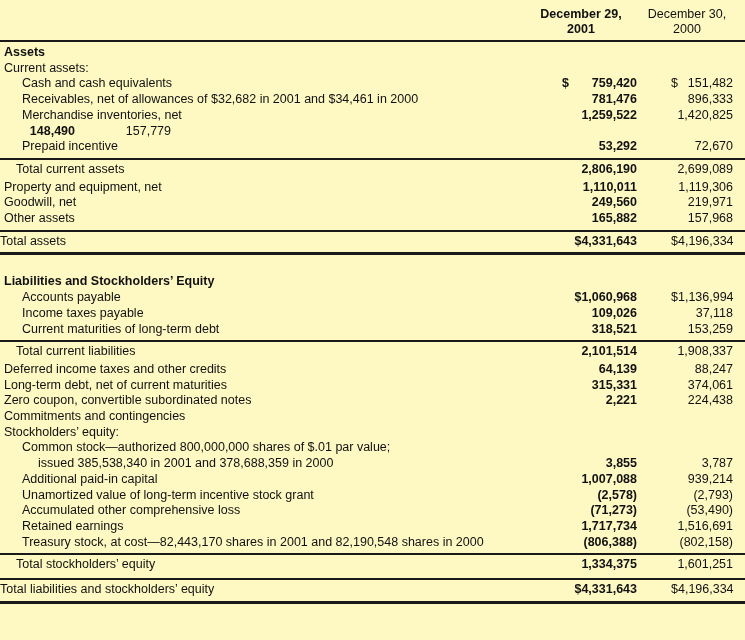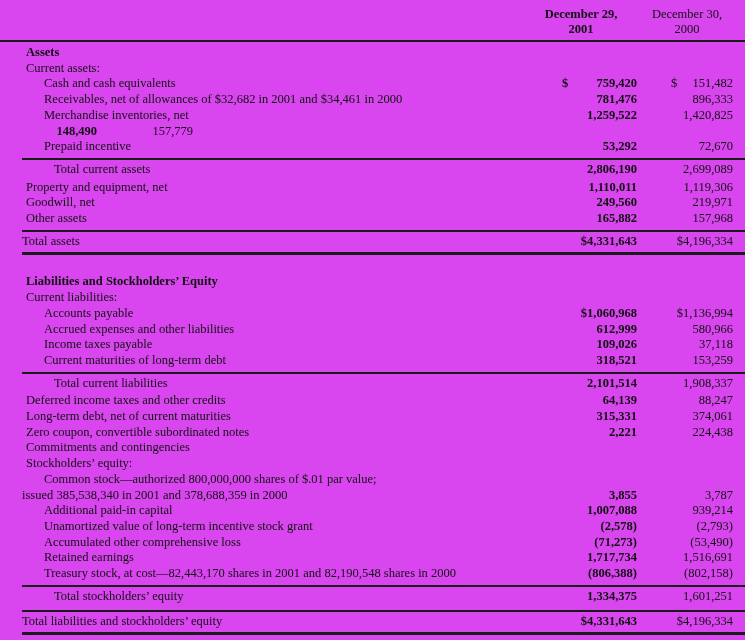--- a/index.html
+++ b/index.html
@@ -1,50 +1,50 @@
 <!DOCTYPE html>
 <html><head>
 <meta charset="utf-8">
 <style>
   html, body { margin: 0; padding: 0; background: #ffffff; }
   #sheet {
     position: relative;
     width: 745px;
     height: 640px;
-    background: #d946ef;
-    font-family: Liberation Serif, serif;
+    background: #fef9c3;
+    font-family: Liberation Sans, sans-serif;
     font-size: 12.5px;
     color: #111111;
     overflow: hidden;
     box-sizing: border-box;
     padding-top: 7px;
   }
   
   .hdr { display: flex; align-items: flex-end; padding-right: 8px; }
   .hdr .hspacer { flex: 1; }
   .hcell { text-align: center; line-height: 15px; white-space: nowrap; }
   .hcell.c2001 { width: 112px; font-weight: bold; }
   .hcell.c2000 { width: 100px; }
   
   .rule { width: 745px; background: #1a1a1a; }
   .rule.header { height: 2px; margin-top: 3px; }
   .rule.thin  { height: 2px; margin-top: 3px; }
   .rule.thick { height: 3px; margin-top: 1px; }
   .spacer { height: 19px; }
   
-  #rows { padding-top: 3px; margin-left: 22px; }
+  #rows { padding-top: 3px; }
   .row { display: flex; align-items: baseline; line-height: 15.7px; padding-right: 12px; white-space: nowrap; }
   .row.total { padding-top: 2px; padding-bottom: 2px; }
   .label { flex: 1; overflow: hidden; }
   .label.bold { font-weight: bold; }
   .ind0 { padding-left: 4px; }
   .ind1 { padding-left: 22px; }
-  .ind2 { padding-left: 32px; }
+  .ind2 { padding-left: 16px; }
   .ind3 { }
-  .ind4 { }
+  .ind4 { padding-left: 38px; }
   .cell { display: flex; justify-content: space-between; }
   .cell .num { margin-left: auto; }
   .cell.c1 { width: 75px; margin-right: 34px; font-weight: bold; }
   .cell.c2 { width: 62px; }
 </style>
 </head>
 <body>
 
 <div id="sheet">
   <div class="hdr">
@@ -164,40 +164,26 @@
         </div>
       </div>
       <div class="rule thick"></div>
       <div class="spacer"></div>
       <div class="row">
         <div class="label ind0 bold">Liabilities and Stockholders’ Equity</div>
         <div class="cell c1"></div>
         <div class="cell c2"></div>
       </div>
       <div class="row">
-        <div class="label ind0">Current liabilities:</div>
-        <div class="cell c1"></div>
-        <div class="cell c2"></div>
-      </div>
-      <div class="row">
         <div class="label ind1">Accounts payable</div>
         <div class="cell c1">
           <div class="num">$1,060,968</div>
         </div>
         <div class="cell c2">
           <div class="num">$1,136,994</div>
-        </div>
-      </div>
-      <div class="row">
-        <div class="label ind1">Accrued expenses and other liabilities</div>
-        <div class="cell c1">
-          <div class="num">612,999</div>
-        </div>
-        <div class="cell c2">
-          <div class="num">580,966</div>
         </div>
       </div>
       <div class="row">
         <div class="label ind1">Income taxes payable</div>
         <div class="cell c1">
           <div class="num">109,026</div>
         </div>
         <div class="cell c2">
           <div class="num">37,118</div>
         </div>

